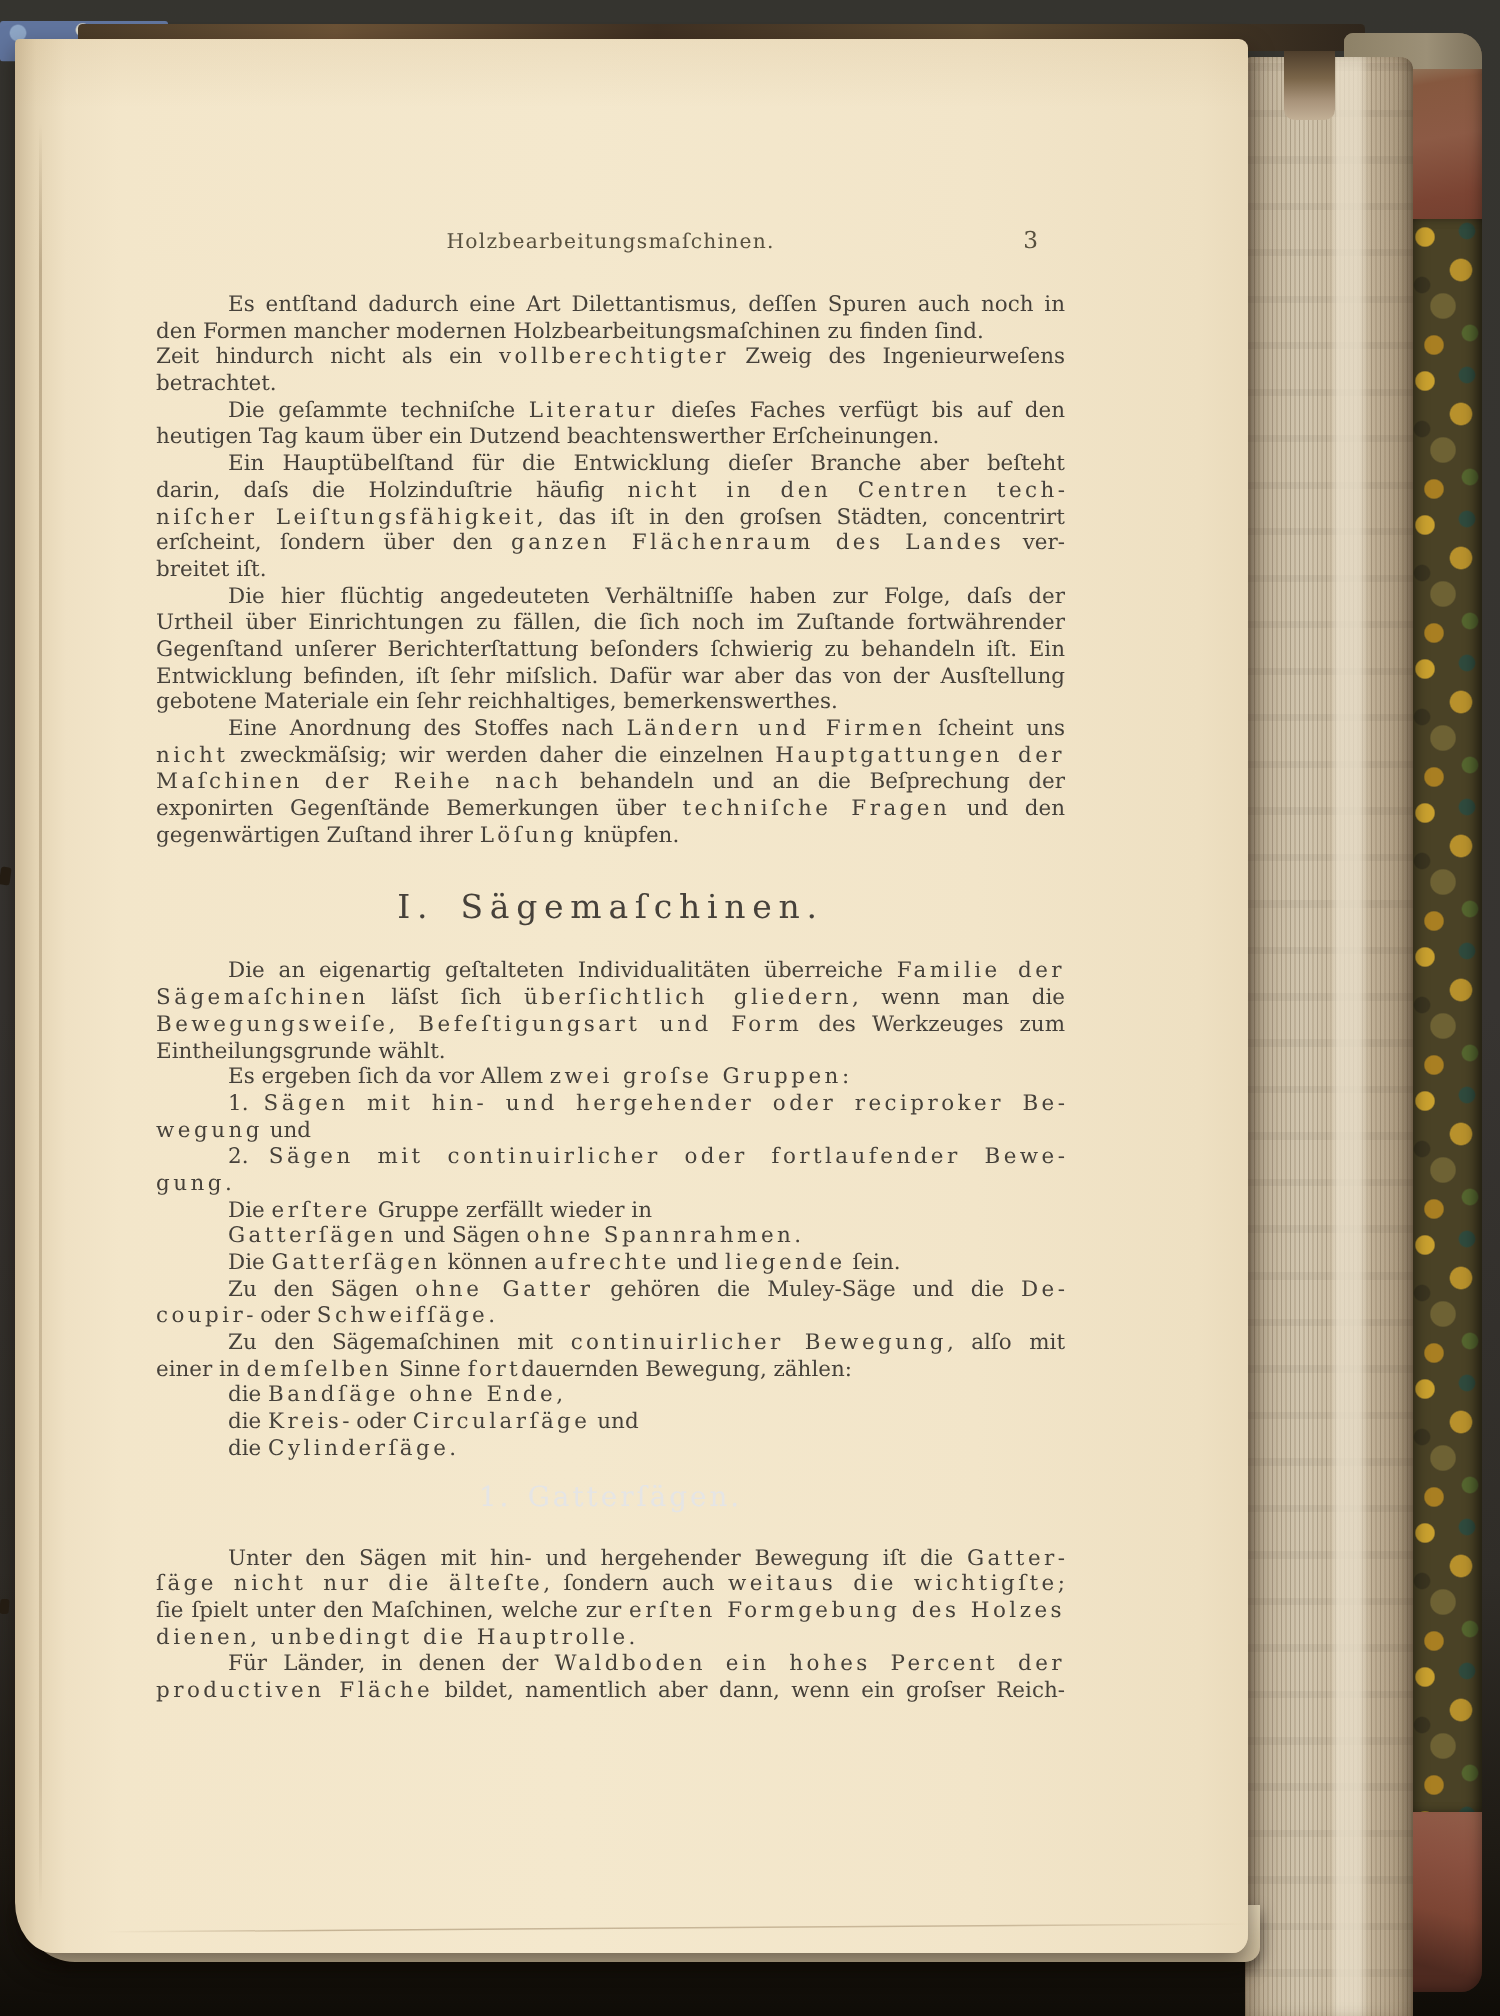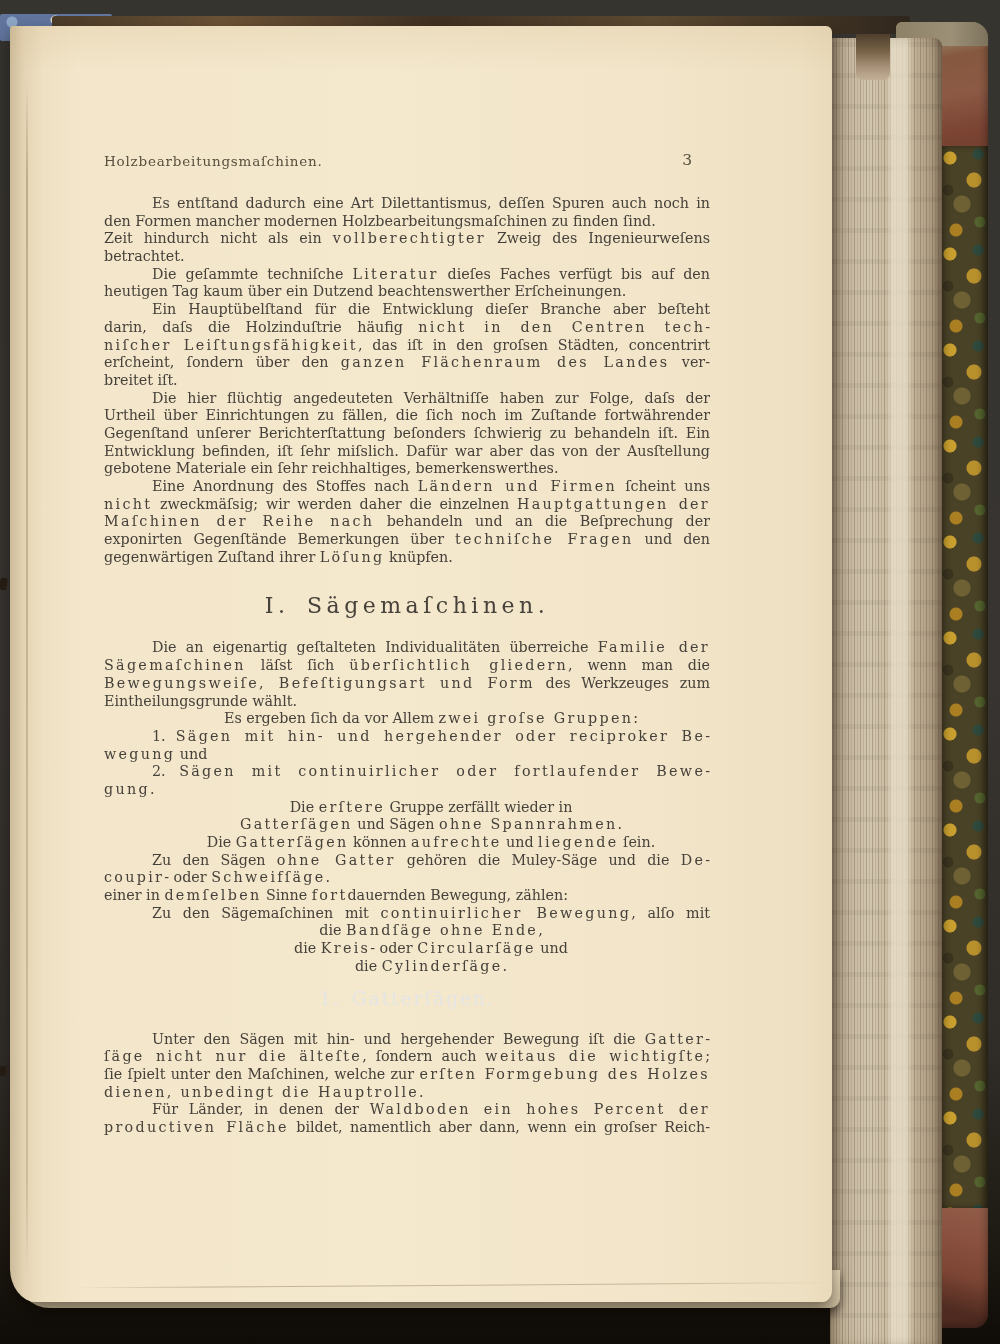--- a/index.html
+++ b/index.html
@@ -64,30 +64,30 @@
   .page::before{content:"";position:absolute;left:16px;top:56px;bottom:28px;width:2px;
       background:linear-gradient(180deg,rgba(0,0,0,0),rgba(120,95,60,.35) 8%,rgba(120,95,60,.22) 92%,rgba(0,0,0,0));}
   .page::after{content:"";position:absolute;left:0;right:0;bottom:16px;height:1px;
       background:linear-gradient(90deg,rgba(0,0,0,0) 60px,rgba(140,115,80,.45) 200px,rgba(140,115,80,.4) 80%,rgba(0,0,0,0));
       transform:rotate(-.4deg);}
   .mark{position:absolute;background:#241c12;border-radius:2px;}
   .mark-1{left:0;top:578px;width:7px;height:12px;transform:rotate(8deg);}
   .mark-2{left:0;top:1066px;width:6px;height:10px;transform:rotate(4deg);}
   
   .text-col{position:absolute;left:104px;top:152px;width:606px;color:#46413a;}
-  .running-header{position:relative;height:18px;line-height:18px;text-align:left;
+  .running-header{position:relative;height:18px;line-height:18px;text-align:center;
       font-size:13.5px;letter-spacing:.8px;color:#57503f;}
   .rh-num{position:absolute;right:18px;top:-1px;font-size:15.5px;letter-spacing:0;}
   .lines{width:606px;}
   .b1{margin-top:25px;}
   .b2{margin-top:18px;}
   .b3{margin-top:19px;}
   .line{height:17.7px;line-height:17.7px;font-size:14.3px;overflow:hidden;white-space:nowrap;}
   .line.just{white-space:normal;text-align:justify;text-align-last:justify;}
-  .line.ind{text-indent:48px;text-align:center;}
+  .line.ind{text-indent:48px;}
   .sp{letter-spacing:2.3px;}
   .h1{margin:25px 0 0;height:30px;line-height:30px;text-align:center;font-weight:400;
       font-size:22px;letter-spacing:4.5px;word-spacing:6px;color:#46413a;}
   .h2{margin:10px 0 0;height:26px;line-height:26px;text-align:center;font-weight:400;
       font-size:18.5px;letter-spacing:2px;word-spacing:3px;color:#e5e5e5;}
 </style>
 </head>
 <body>
 
 <div class="scan">
@@ -141,22 +141,22 @@
         <div class="line ind">Es ergeben ſich da vor Allem <span class="sp">zwei groſse Gruppen</span>:</div>
         <div class="line ind just">1. <span class="sp">Sägen mit hin- und hergehender oder reciproker Be</span>-</div>
         <div class="line"><span class="sp">wegung</span> und</div>
         <div class="line ind just">2. <span class="sp">Sägen mit continuirlicher oder fortlaufender Bewe</span>-</div>
         <div class="line"><span class="sp">gung</span>.</div>
         <div class="line ind">Die <span class="sp">erſtere</span> Gruppe zerfällt wieder in</div>
         <div class="line ind"><span class="sp">Gatterſägen</span> und Sägen <span class="sp">ohne Spannrahmen</span>.</div>
         <div class="line ind">Die <span class="sp">Gatterſägen</span> können <span class="sp">aufrechte</span> und <span class="sp">liegende</span> ſein.</div>
         <div class="line ind just">Zu den Sägen <span class="sp">ohne Gatter</span> gehören die Muley-Säge und die <span class="sp">De</span>-</div>
         <div class="line"><span class="sp">coupir</span>- oder <span class="sp">Schweifſäge</span>.</div>
+        <div class="line ind just">Zu den Sägemaſchinen mit <span class="sp">continuirlicher Bewegung</span>, alſo mit</div>
         <div class="line">einer in <span class="sp">demſelben</span> Sinne <span class="sp">fort</span>dauernden Bewegung, zählen:</div>
-        <div class="line ind just">Zu den Sägemaſchinen mit <span class="sp">continuirlicher Bewegung</span>, alſo mit</div>
         <div class="line ind">die <span class="sp">Bandſäge ohne Ende</span>,</div>
         <div class="line ind">die <span class="sp">Kreis</span>- oder <span class="sp">Circularſäge</span> und</div>
         <div class="line ind">die <span class="sp">Cylinderſäge</span>.</div>
       </div>
     <div class="h2">1. Gatterſägen.</div>
     <div class="lines b3">
         <div class="line ind just">Unter den Sägen mit hin- und hergehender Bewegung iſt die <span class="sp">Gatter</span>-</div>
         <div class="line just"><span class="sp">ſäge nicht nur die älteſte</span>, ſondern auch <span class="sp">weitaus die wichtigſte</span>;</div>
         <div class="line just">ſie ſpielt unter den Maſchinen, welche zur <span class="sp">erſten Formgebung des Holzes</span></div>
         <div class="line"><span class="sp">dienen, unbedingt die Hauptrolle</span>.</div>

